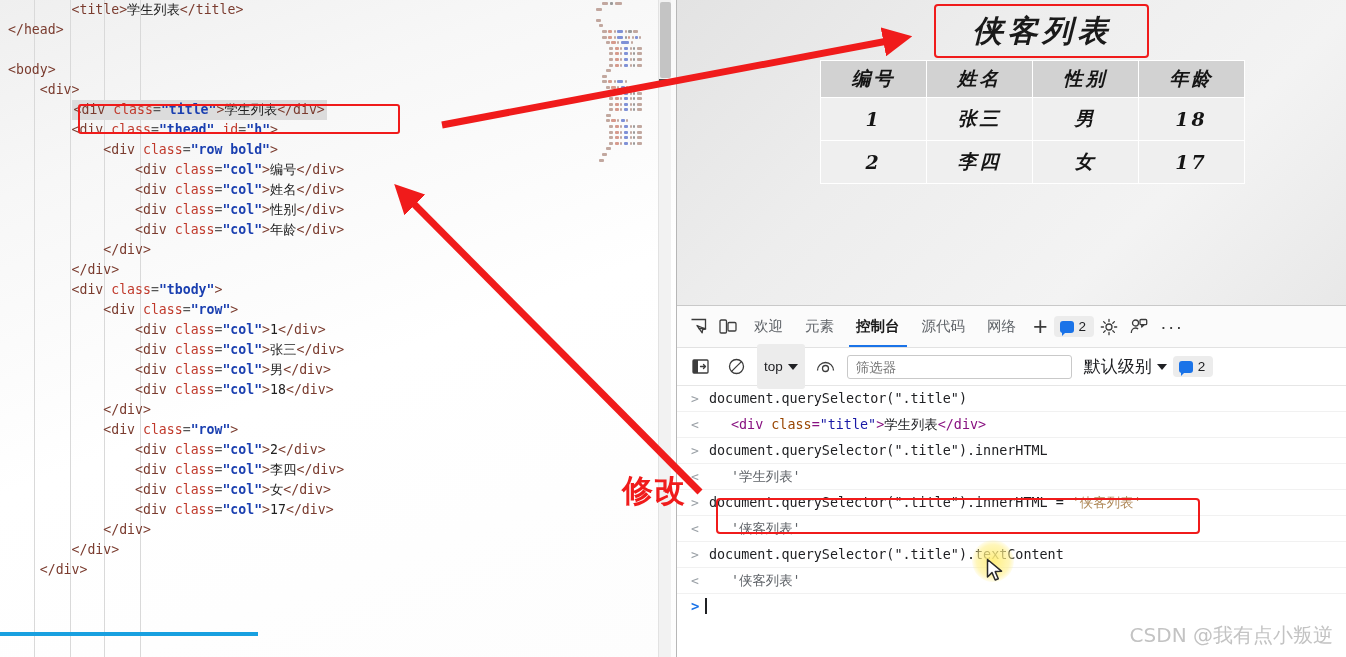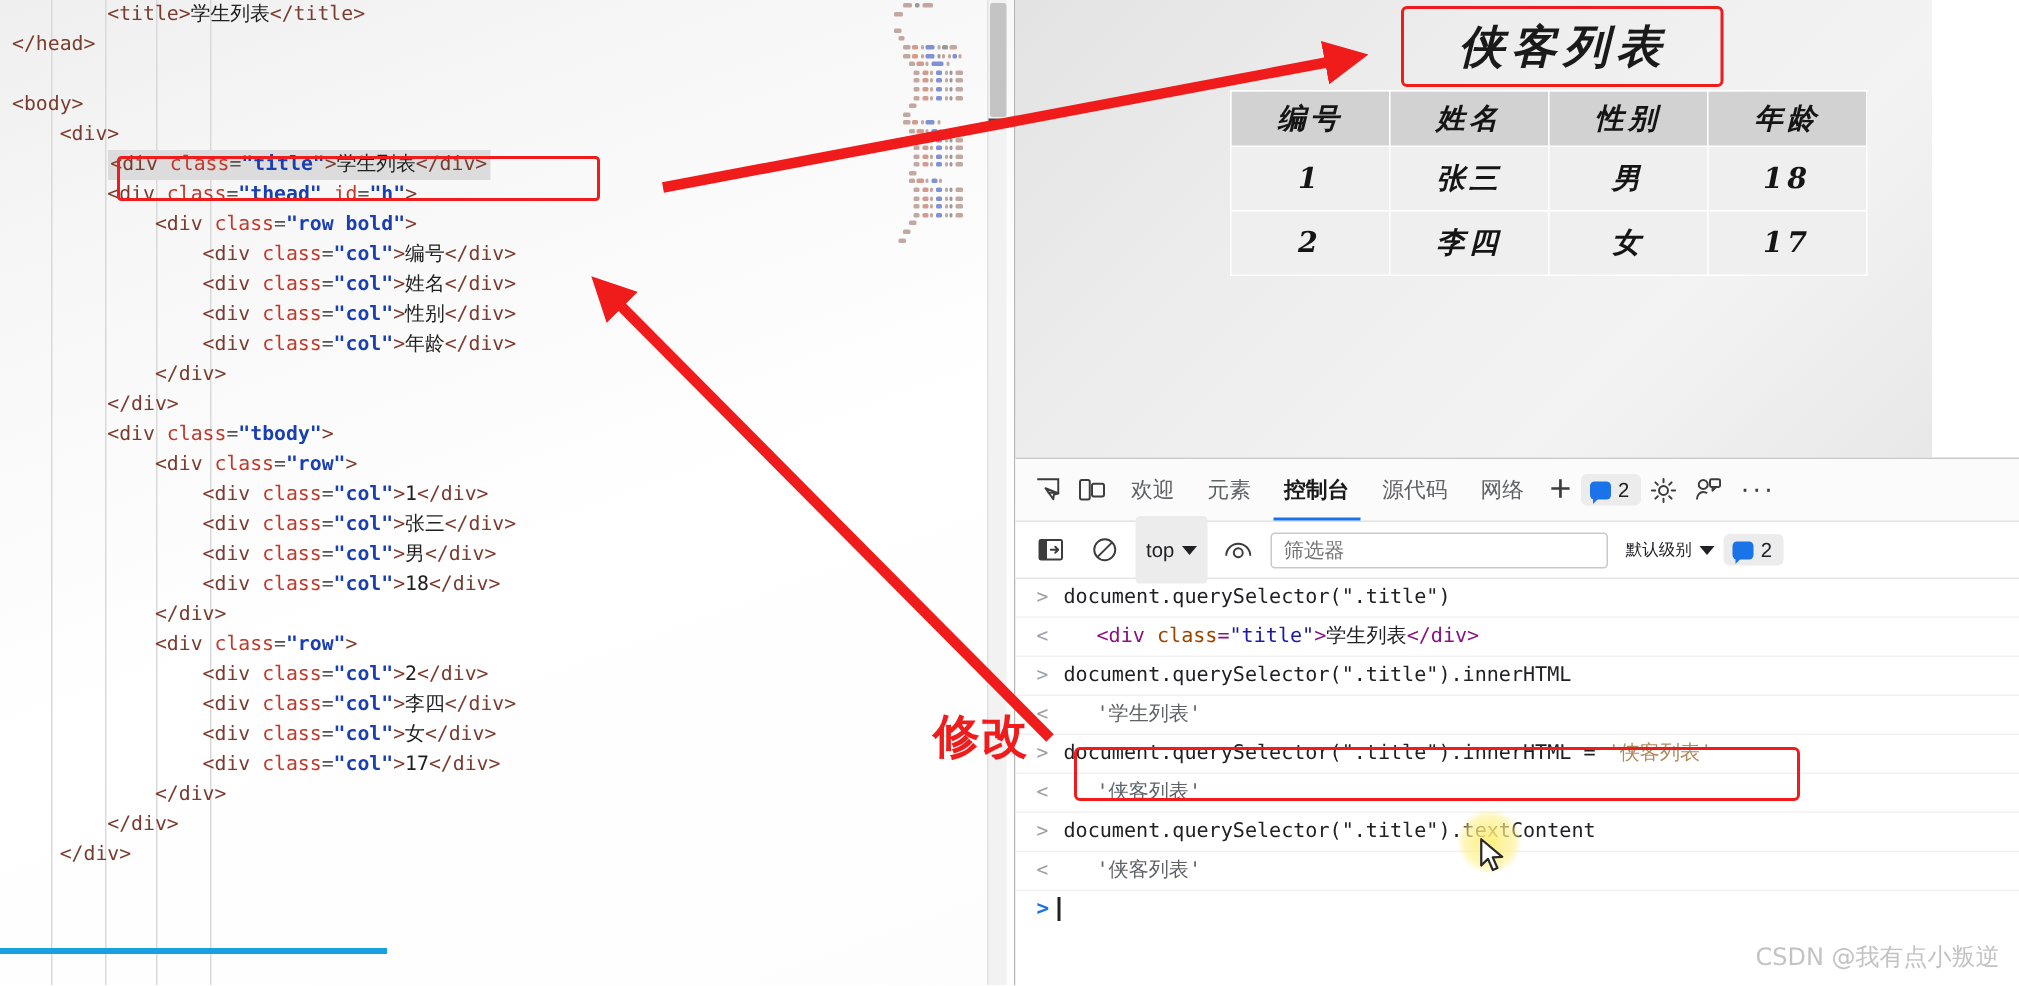--- a/index.html
+++ b/index.html
@@ -75,21 +75,21 @@
   }
 
   
   #right-pane {
     position: absolute; left: 676px; top: 0; width: 670px; height: 657px;
     background: #ffffff; border-left: 1px solid #b7b7b7;
   }
 
   
   #page-render {
-    position: absolute; left: 0; top: 0; width: 611px; height: 305px;
+    position: absolute; left: 0; top: 0; width: 670px; height: 305px;
     background: linear-gradient(135deg,#e3e3e3 0%,#ededed 35%,#f3f3f3 70%,#e8e8e8 100%);
     overflow: hidden;
   }
   #page-title {
     position: absolute; left: 259px; top: 6px; width: 213px; height: 50px;
     font-family: "DejaVu Serif", serif;
     font-size: 30px; font-weight: bold; font-style: italic;
     color: #1a1a1a;
     display: flex; align-items: center; justify-content: center;
     letter-spacing: 5px;
@@ -167,21 +167,21 @@
     font-size: 13.5px; color: #202124; display: flex; align-items: center; gap: 5px;
     cursor: pointer;
   }
   #filter-input {
     flex: 0 0 225px; height: 24px; border: 1px solid #c9c9c9; border-radius: 3px;
     padding: 0 8px; font-size: 13.5px; color: #9aa0a6;
     font-family: "DejaVu Sans", sans-serif;
     background: #fff; outline: none;
   }
   #level-select {
-    font-size: 11px; color: #202124; display: flex; align-items: center; gap: 5px;
+    font-size: 17px; color: #202124; display: flex; align-items: center; gap: 5px;
     cursor: pointer; margin-left: 6px;
   }
   .caret { width: 0; height: 0; border-left: 5px solid transparent; border-right: 5px solid transparent; border-top: 6px solid #202124; }
 
   #console-log {
     flex: 1; overflow: hidden; position: relative;
     font-family: "DejaVu Sans Mono", "Liberation Mono", monospace;
     font-size: 13.4px;
   }
   .log-row {
@@ -203,21 +203,21 @@
     position: absolute; left: 716px; top: 498px; width: 484px; height: 36px;
     border: 2.5px solid #f01b1b; border-radius: 4px; pointer-events: none; z-index: 40;
   }
 
   #prompt-row { display: flex; align-items: center; gap: 6px; padding: 4px 8px 4px 14px; }
   #prompt-caret { color: #1a73e8; font-size: 14px; font-weight: bold; }
   #prompt-cursor { width: 1.5px; height: 16px; background: #202124; }
 
   #watermark {
     position: absolute; right: 14px; bottom: 8px;
-    font-size: 16px; color: #c3c3c3;
+    font-size: 20px; color: #c3c3c3;
     font-family: "DejaVu Sans", sans-serif;
   }
 
   
   #mouse-highlight {
     position: absolute; left: 972px; top: 540px; width: 42px; height: 42px;
     border-radius: 50%;
     background: radial-gradient(circle, rgba(255,238,120,.95) 0%, rgba(255,240,140,.6) 55%, rgba(255,245,170,0) 75%);
     z-index: 45; pointer-events: none;
   }

